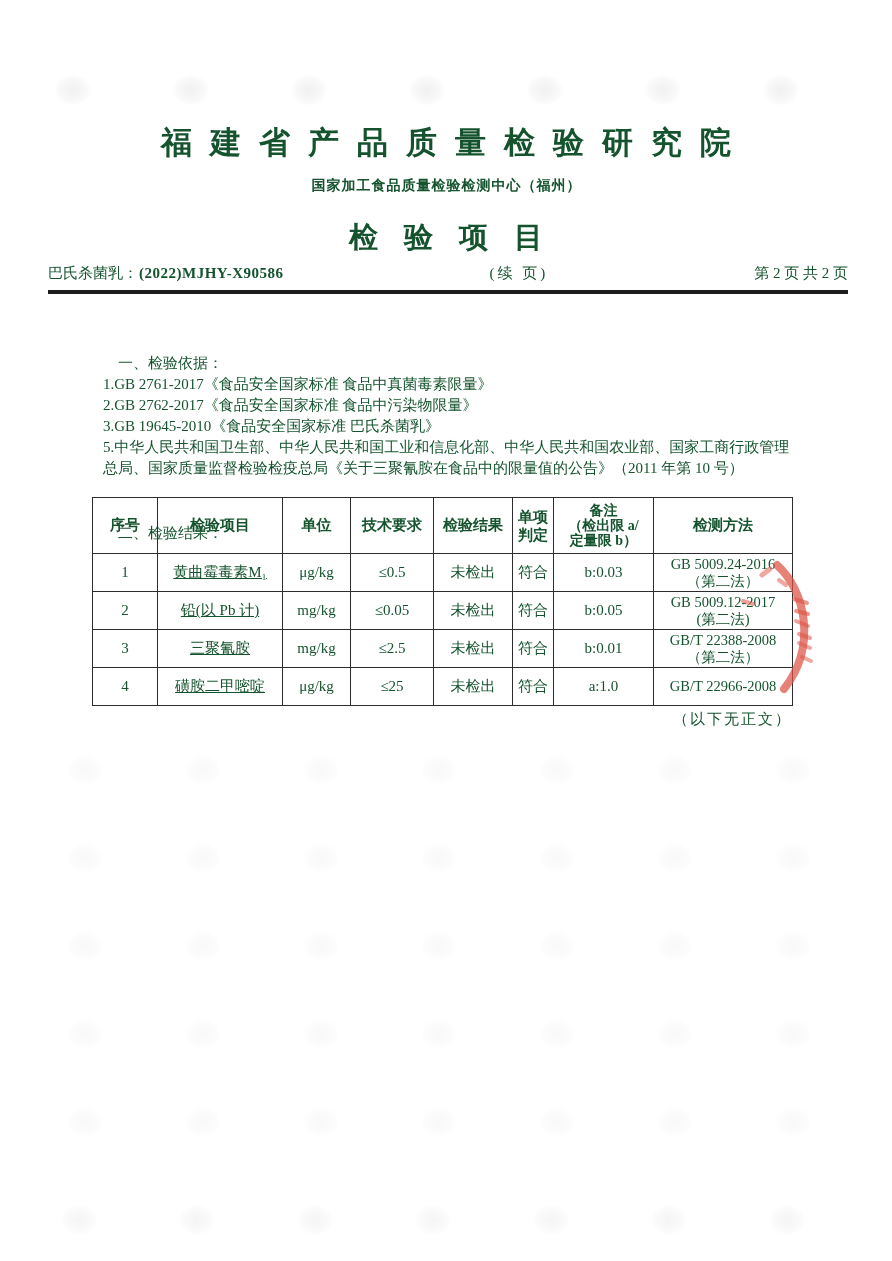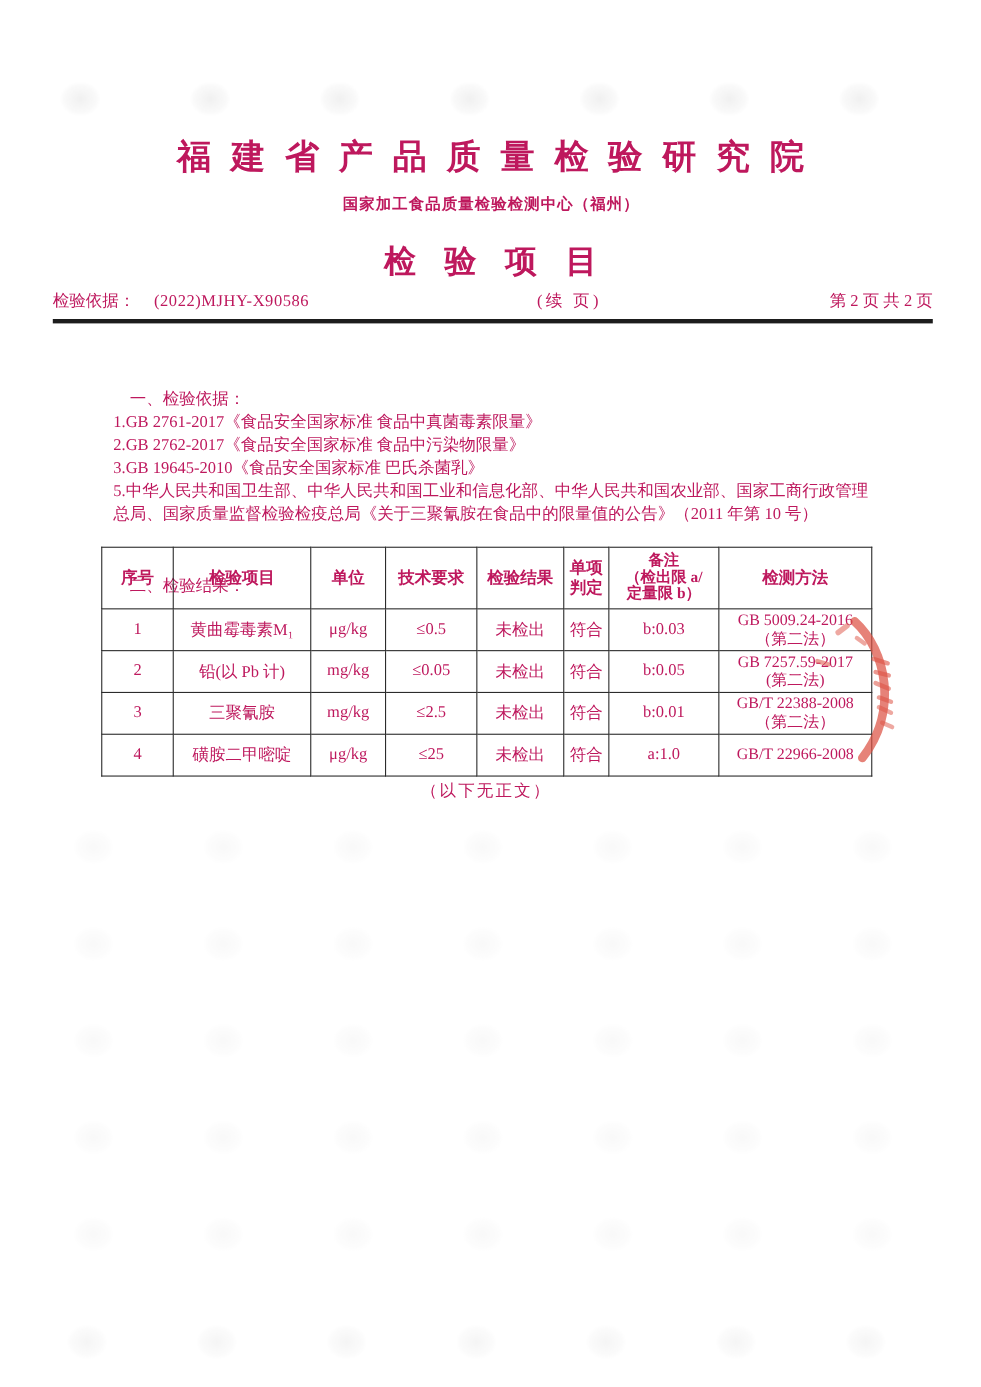--- a/index.html
+++ b/index.html
@@ -1,18 +1,18 @@
 <!DOCTYPE html>
 <html><head>
 <meta charset="utf-8">
 <style>
   html,body { margin:0; padding:0; background:#ffffff; }
   .page {
     position:relative; width:892px; height:1261px; overflow:hidden;
-    background:#ffffff; color:#be185d;
+    background:#ffffff; color:#14532d;
     font-family:"Liberation Serif","DejaVu Serif",serif;
   }
   
   .noise {
     position:absolute; pointer-events:none;
     background-image: radial-gradient(ellipse 26px 22px at 50% 50%,
       rgba(95,95,95,0.09), rgba(95,95,95,0.035) 55%, rgba(255,255,255,0) 72%);
     background-size:118px 88px;
   }
   .noise.top    { left:14px;  top:46px;   width:864px; height:92px; }
@@ -34,21 +34,21 @@
     font-size:29px; font-weight:bold; letter-spacing:26px; text-indent:26px;
     white-space:nowrap;
   }
   .meta-row {
     position:absolute; left:48px; top:264px; width:800px; height:26px;
     border-bottom:4px solid #1d1d1d;
     display:flex; justify-content:space-between; align-items:flex-start;
     font-size:15px;
   }
   .meta-left { white-space:nowrap; }
-  .meta-left .val { margin-left:17px; letter-spacing:.5px; }
+  .meta-left .val { margin-left:1px; letter-spacing:.5px;font-weight:bold; }
   .meta-center { white-space:nowrap; letter-spacing:3px; }
   .meta-right { white-space:nowrap; }
 
   .basis {
     position:absolute; left:103px; top:309px; width:690px;
     font-size:15px; line-height:21px;
   }
   .basis p { margin:0; }
   .basis .heading { margin-left:15px;margin-top:44px; }
 
@@ -59,25 +59,25 @@
   }
   table.results th, table.results td {
     border:1.5px solid #2c2c2c; text-align:center; vertical-align:middle;
     padding:1px 2px; overflow:hidden;
   }
   table.results thead tr { height:56px; }
   table.results tbody tr { height:38px; }
   th.wrap, td.wrap { white-space:pre-line; }
   th.remark-h { font-size:14px; line-height:15px; }
   th.judge-h  { line-height:18px; }
-  td.item-cell { text-align:left; padding-left:9px; }
+  td.item-cell { text-align:left; padding-left:9px;text-decoration:underline; }
   td.method-cell { font-size:14.5px; line-height:17px; white-space:pre-line; }
 
   .footer-note {
-    position:absolute; left:92px; top:710px; width:700px; text-align:center;
+    position:absolute; left:92px; top:710px; width:700px; text-align:right;
     font-size:15px; letter-spacing:2px;
   }
 
   .stamp { position:absolute; left:732px; top:549px; width:132px; height:160px;
     pointer-events:none; }
 </style>
 </head>
 <body>
 
 <div class="page">
@@ -85,21 +85,21 @@
   <div class="noise top"></div>
   <div class="noise lower"></div>
   <div class="noise bottom"></div>
 
   <div class="title-org">福建省产品质量检验研究院</div>
   <div class="title-center">国家加工食品质量检验检测中心（福州）</div>
   <div class="title-report">检验项目</div>
 
   <div class="meta-row">
     <span class="meta-left">
-      <span>检验依据：</span><span class="val">(2022)MJHY-X90586</span>
+      <span>巴氏杀菌乳：</span><span class="val">(2022)MJHY-X90586</span>
     </span>
     <span class="meta-center">(续 页)</span>
     <span class="meta-right">第 2 页  共 2 页</span>
   </div>
 
   <div class="basis">
     <p class="heading">一、检验依据：</p>
     <p>1.GB 2761-2017《食品安全国家标准 食品中真菌毒素限量》</p>
     <p>2.GB 2762-2017《食品安全国家标准 食品中污染物限量》</p>
     <p>3.GB 19645-2010《食品安全国家标准 巴氏杀菌乳》</p>
@@ -146,21 +146,21 @@
 （第二法）</td>
       </tr>
       <tr>
         <td>2</td>
         <td class="item-cell">铅(以 Pb 计)</td>
         <td>mg/kg</td>
         <td>≤0.05</td>
         <td>未检出</td>
         <td>符合</td>
         <td>b:0.05</td>
-        <td class="method-cell">GB 7257.59-2017
+        <td class="method-cell">GB 5009.12-2017
 (第二法)</td>
       </tr>
       <tr>
         <td>3</td>
         <td class="item-cell">三聚氰胺</td>
         <td>mg/kg</td>
         <td>≤2.5</td>
         <td>未检出</td>
         <td>符合</td>
         <td>b:0.01</td>

